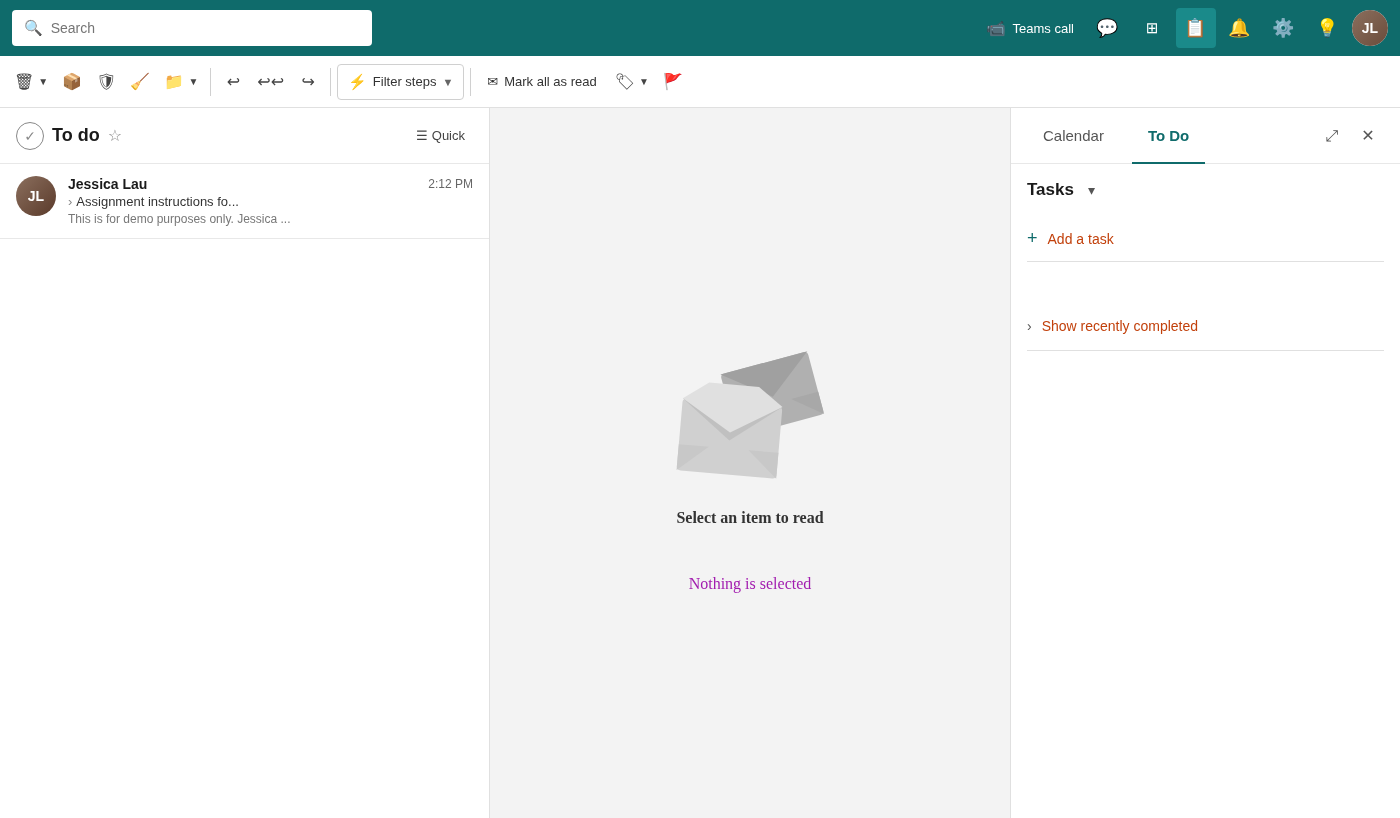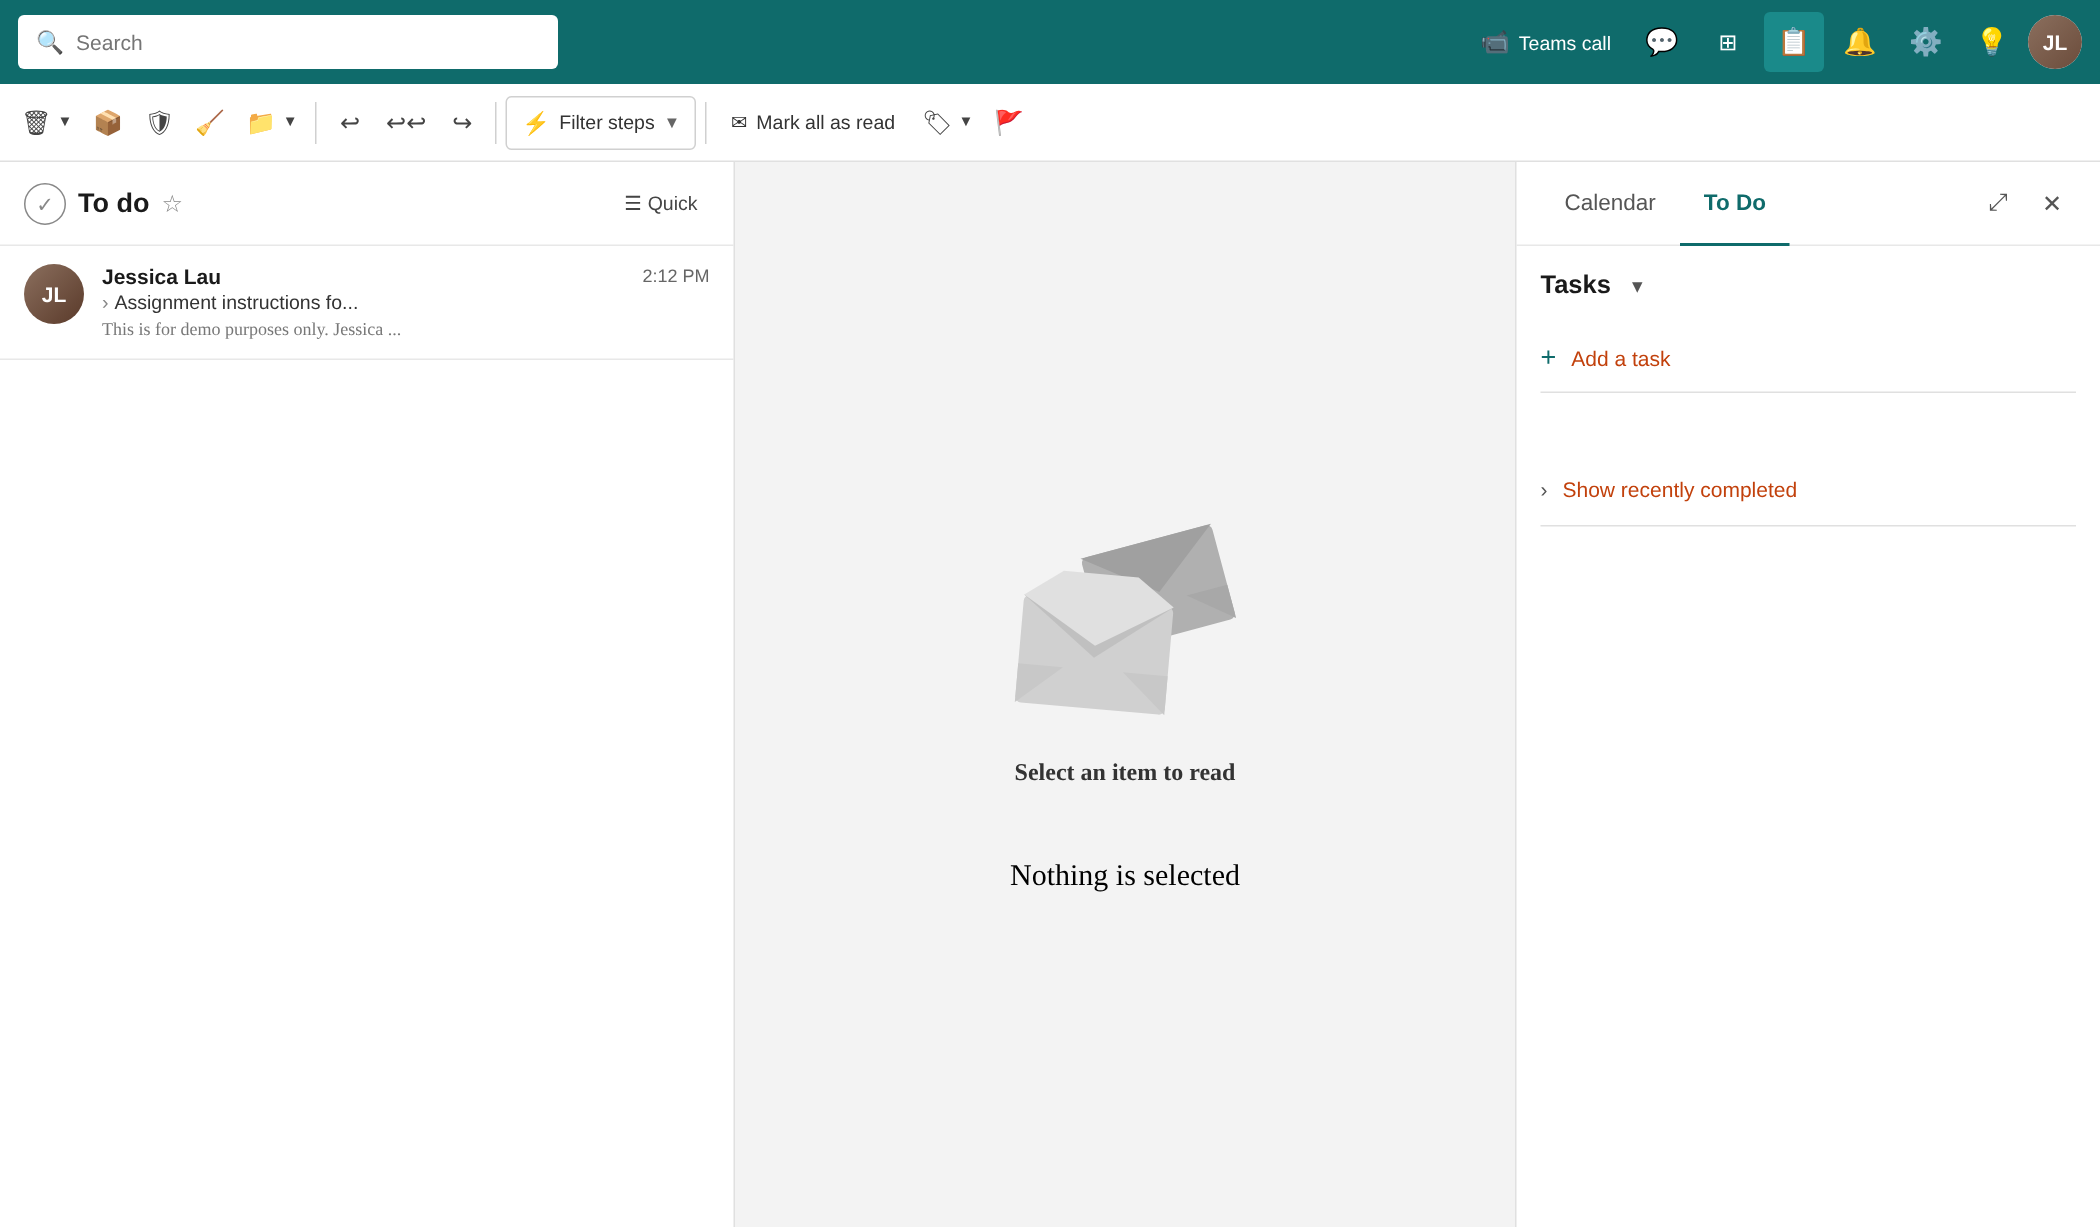--- a/index.html
+++ b/index.html
@@ -237,55 +237,55 @@
     .email-sender { font-size: 14px; font-weight: 600; color: #1a1a1a; }
     .email-time { font-size: 12px; color: #666; }
     .email-subject {
       font-size: 13px;
       color: #333;
       margin-bottom: 3px;
       display: flex;
       align-items: center;
       gap: 4px;
     }
-    .email-preview { font-size: 12px; color: #777; white-space: nowrap; overflow: hidden; text-overflow: ellipsis; font-family: Liberation Serif, serif; }
+    .email-preview { font-size: 12px; color: #777; white-space: nowrap; overflow: hidden; text-overflow: ellipsis; }
 
     
     .reading-pane {
       flex: 1;
       background: #f3f3f3;
       display: flex;
       align-items: center;
       justify-content: center;
       flex-direction: column;
       gap: 16px;
       font-family: Liberation Serif, serif;
     }
     .empty-state-icon {
       width: 180px;
       height: 160px;
     }
     .empty-state-title { font-size: 16px; font-weight: 600; color: #333; }
-    .empty-state-sub { font-size: 20px; color: #000000; margin-top: 32px; }
+    .empty-state-sub { font-size: 16px; color: #a21caf; margin-top: 32px; }
 
     
     .todo-panel {
       width: 390px;
       background: white;
       border-left: 1px solid #e0e0e0;
       display: flex;
       flex-direction: column;
     }
     .todo-header {
       height: 56px;
       display: flex;
       align-items: center;
       padding: 0 16px;
       border-bottom: 1px solid #e8e8e8;
-      gap: 0;
+      gap: 12px;
     }
     .todo-tab {
       padding: 0 16px;
       height: 56px;
       display: flex;
       align-items: center;
       font-size: 15px;
       color: #555;
       cursor: pointer;
       border-bottom: 2px solid transparent;

